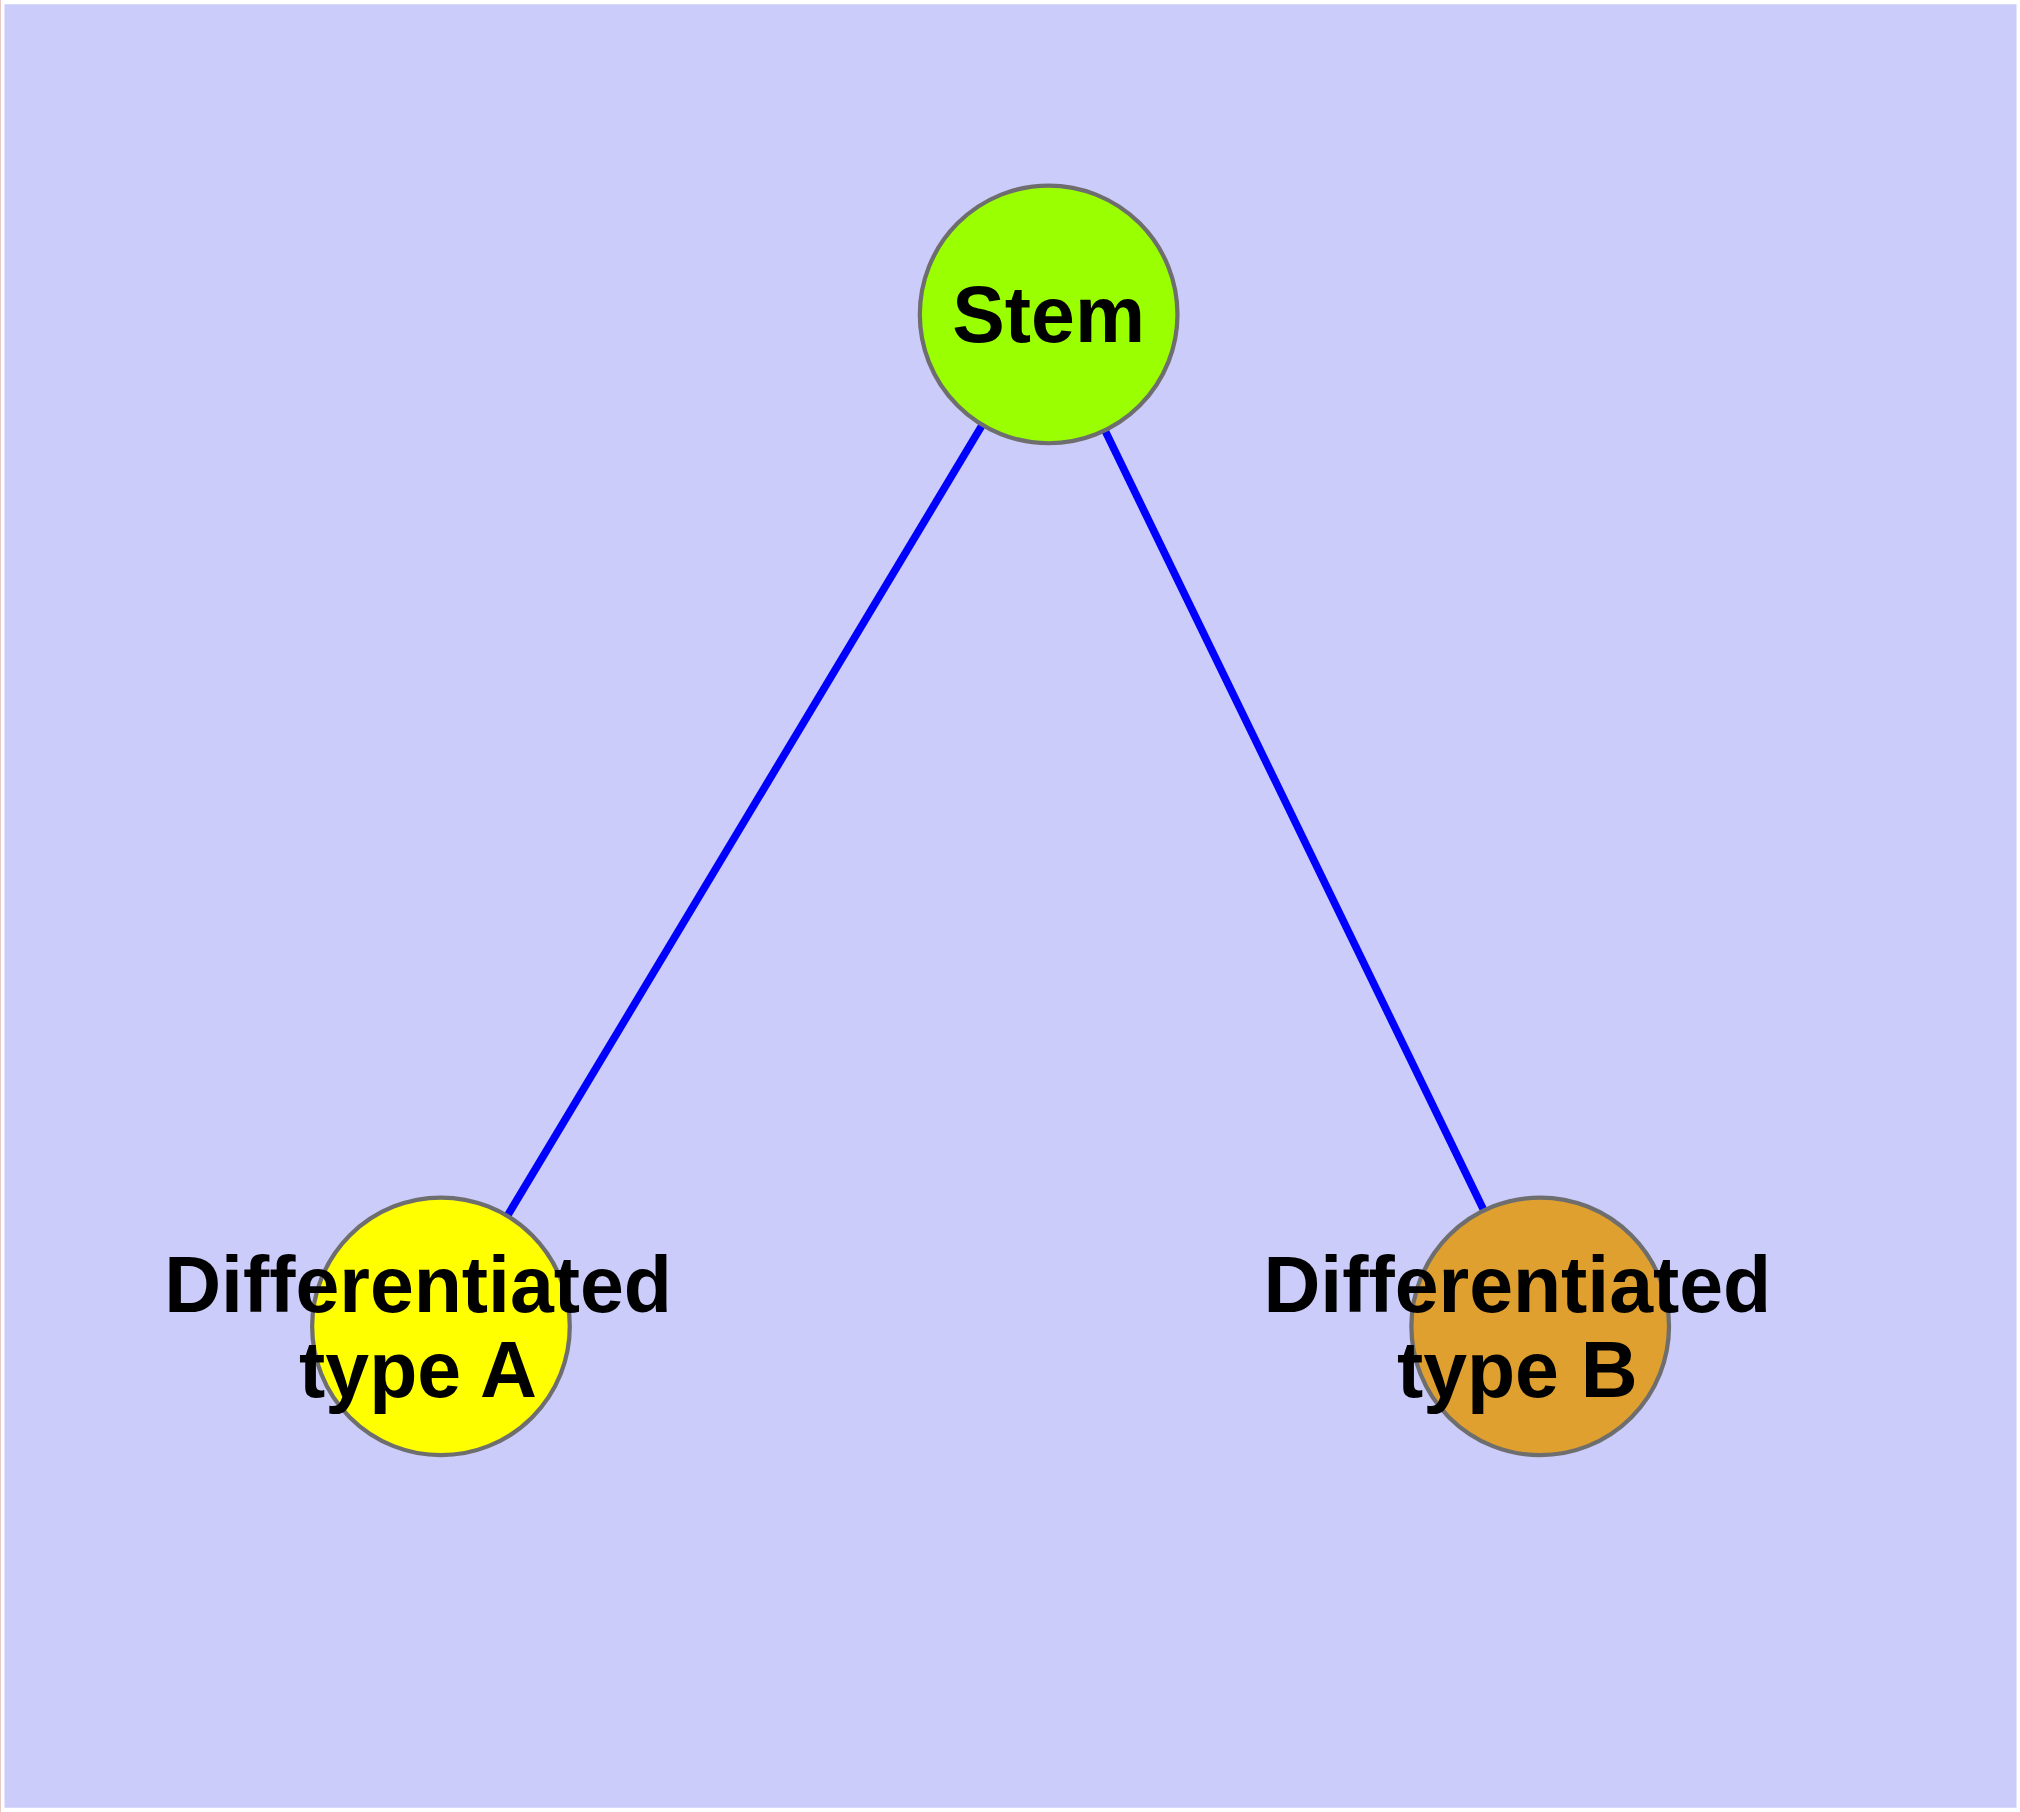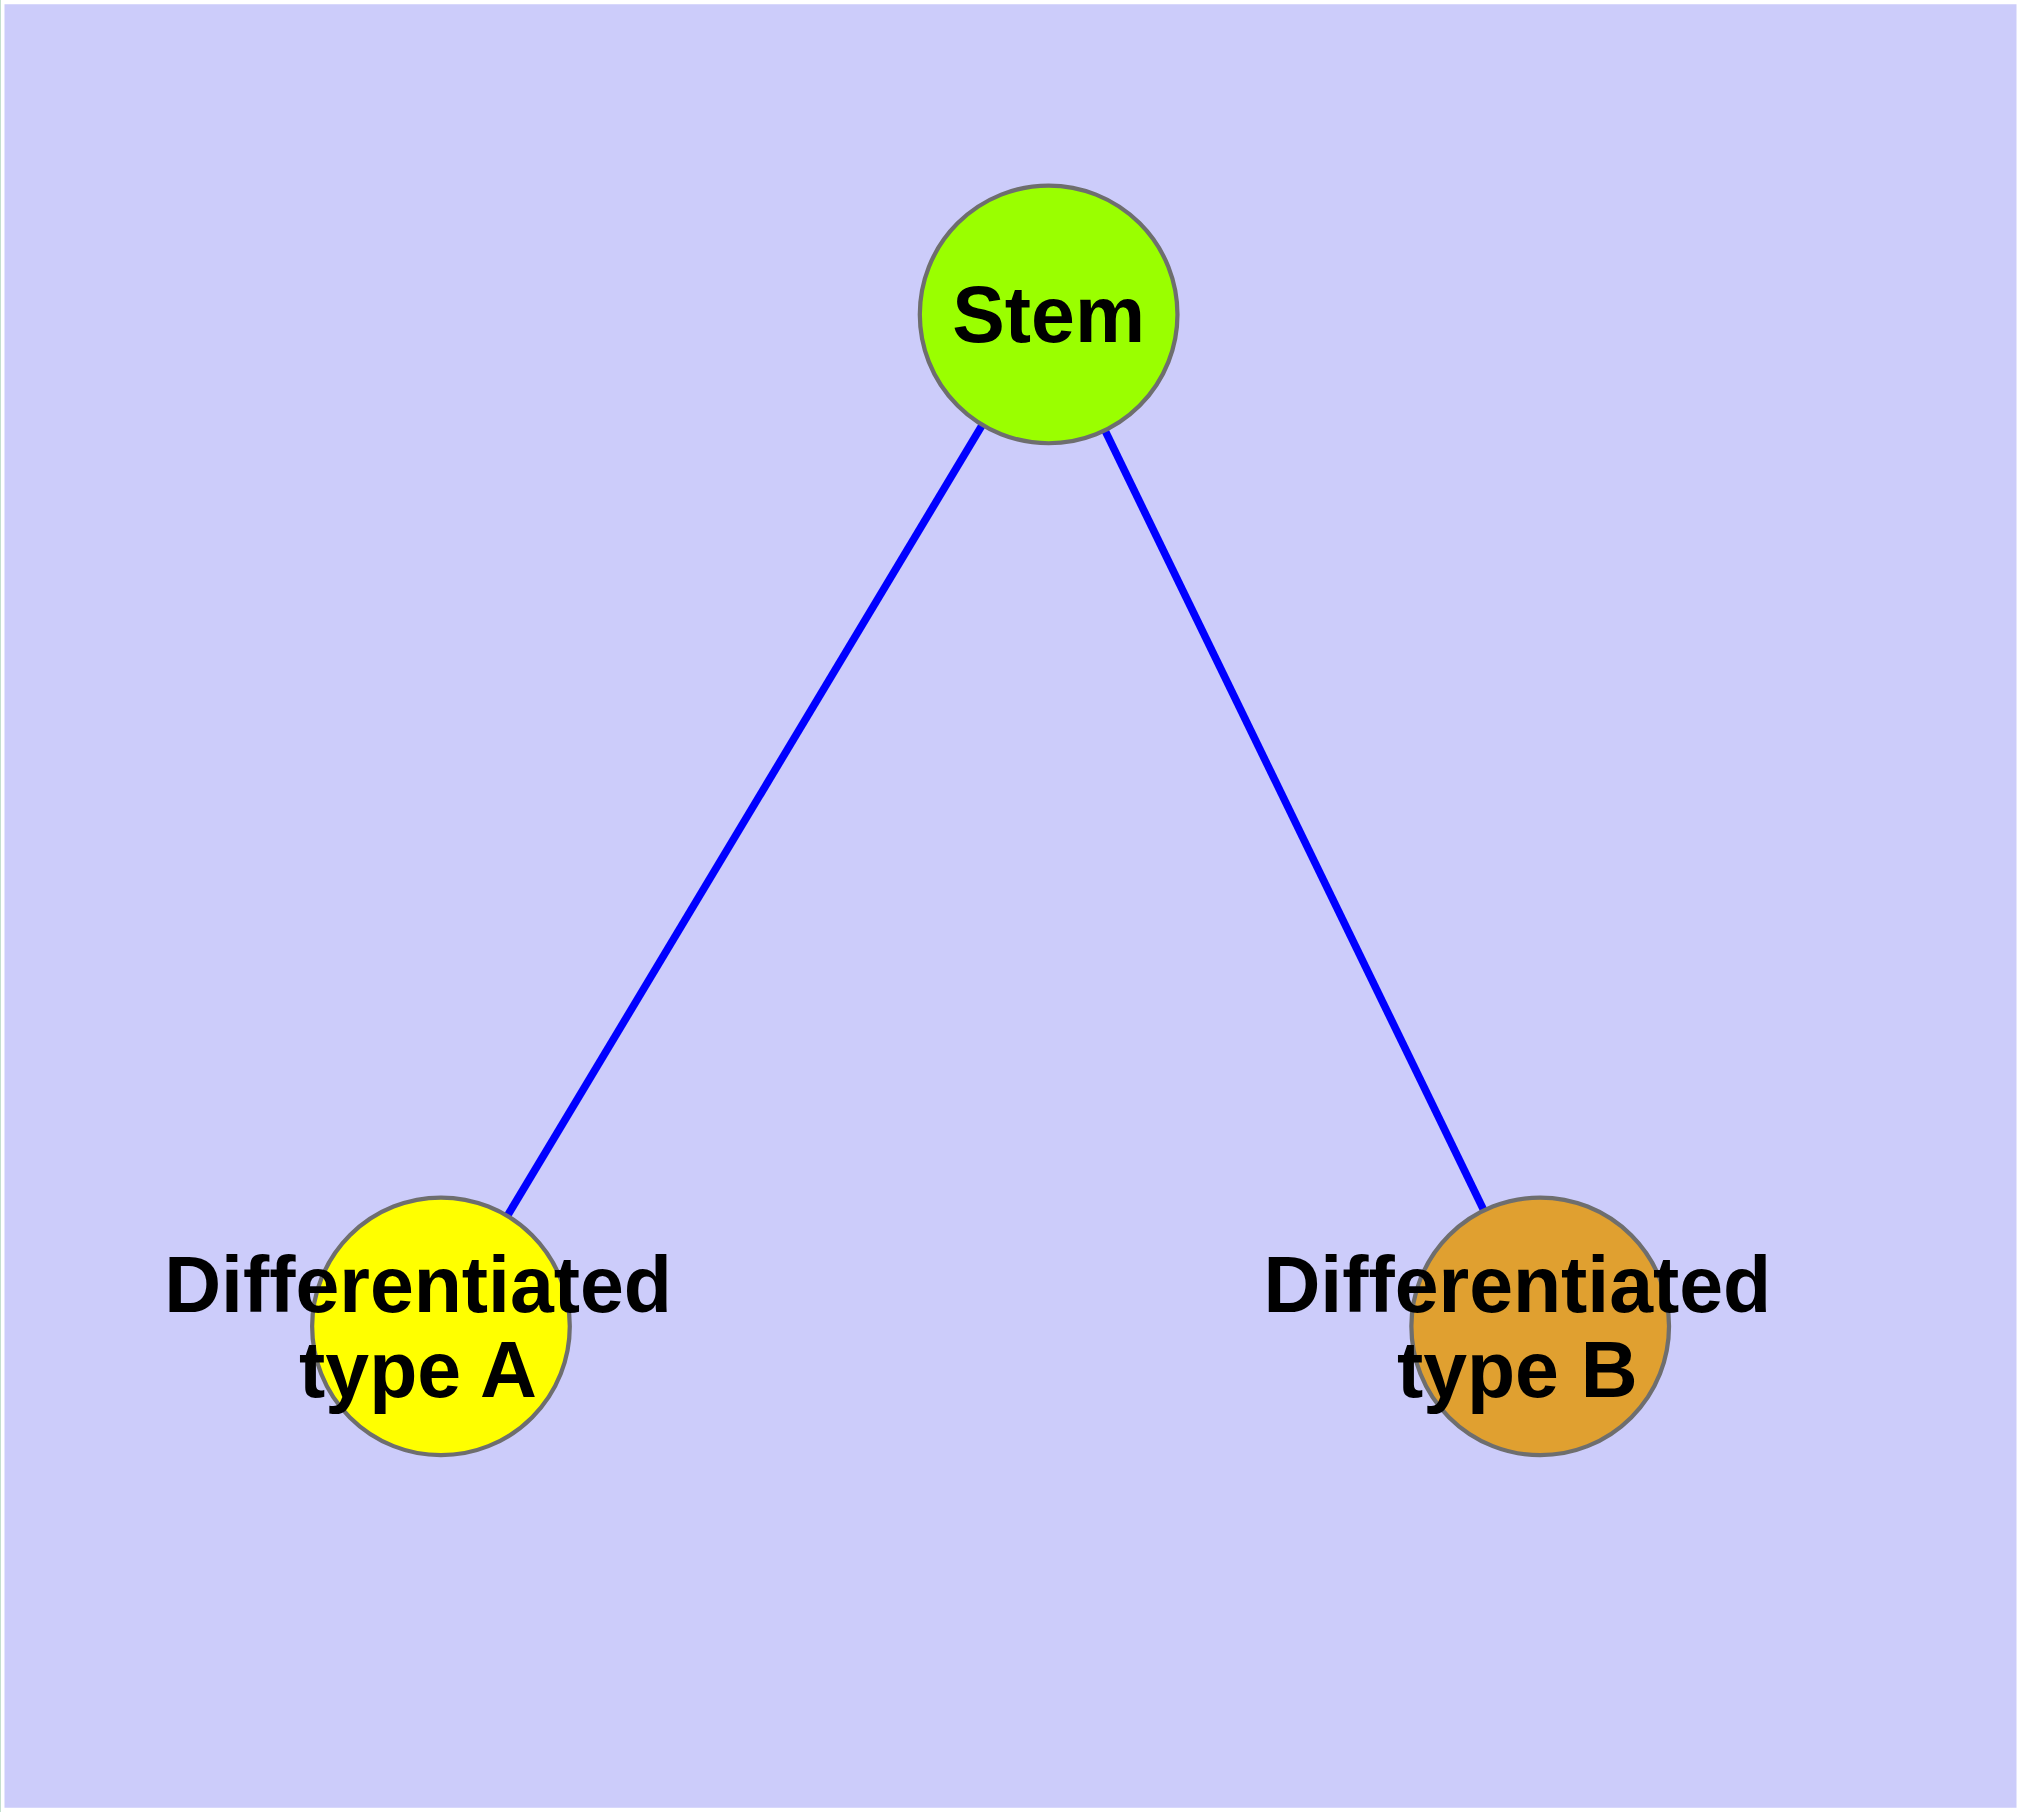--- a/index.html
+++ b/index.html
@@ -10,21 +10,21 @@
   body {
     width: 2021px;
     height: 1812px;
     overflow: hidden;
     font-family: "Liberation Sans", sans-serif;
   }
   #canvas {
     position: relative;
     width: 2021px;
     height: 1812px;
-    background: #15803d;
+    background: #b91c1c;
     box-sizing: border-box;
   }
   #graph-svg {
     display: block;
     width: 2021px;
     height: 1812px;
   }
   .node-label-text,
   .external-label-text {
     font-family: "Liberation Sans", sans-serif;

